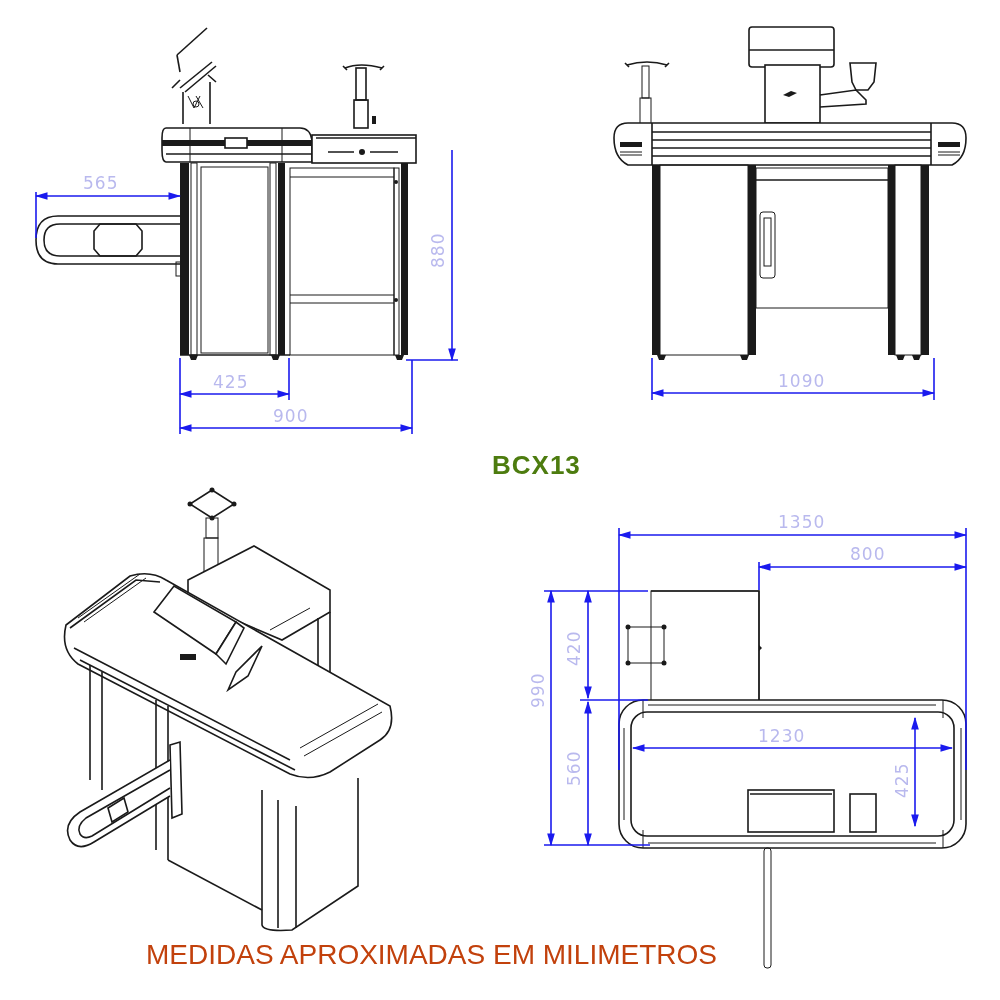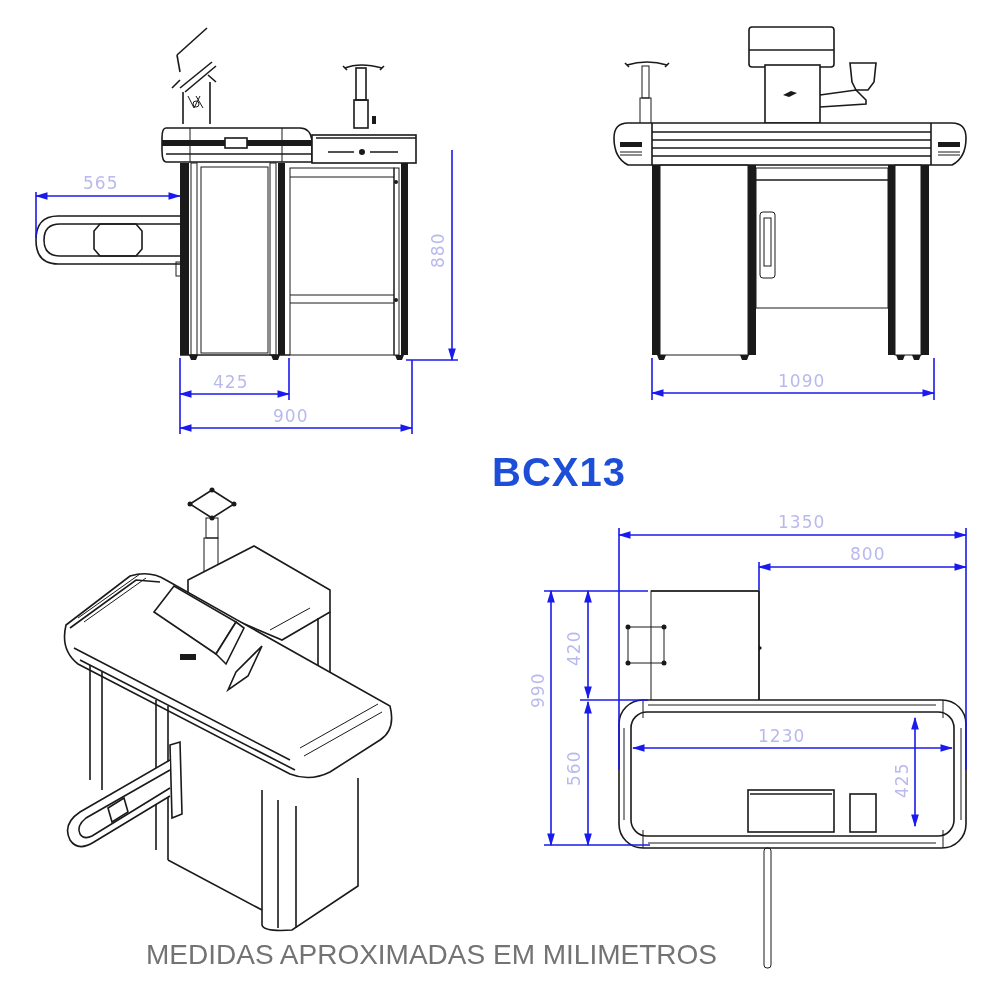--- a/index.html
+++ b/index.html
@@ -5,22 +5,22 @@
   html, body { margin: 0; padding: 0; background: #ffffff; }
   body { width: 1000px; height: 1000px; position: relative; overflow: hidden; font-family: "Liberation Sans", sans-serif; }
   svg { position: absolute; left: 0; top: 0; }
   .ln { stroke: #1a1a1a; fill: none; stroke-width: 1.6; }
   .lt { stroke: #1a1a1a; fill: none; stroke-width: 1; }
   .lf { stroke: #1a1a1a; fill: #ffffff; stroke-width: 1.6; }
   .dk { fill: #1a1a1a; stroke: none; }
   .dim { stroke: #1a1aee; stroke-width: 1.6; fill: none; }
   .arr { fill: #1a1aee; }
   .dimtxt { fill: #b9b9ee; font-family: "DejaVu Sans", sans-serif; font-size: 17px; letter-spacing: 1px; }
-  .model { position: absolute; left: 492px; top: 450px; font-family: "Liberation Sans", sans-serif; font-weight: bold; font-size: 40px; color: #1d4ed8; letter-spacing: 1px; }
-  .caption { position: absolute; left: 146px; top: 939px; font-family: "Liberation Sans", sans-serif; font-size: 28px; color: #737373; letter-spacing: 0px; }
+  .model { position: absolute; left: 492px; top: 450px; font-family: "Liberation Sans", sans-serif; font-weight: bold; font-size: 26px; color: #4d7c0f; letter-spacing: 1px; }
+  .caption { position: absolute; left: 146px; top: 939px; font-family: "Liberation Sans", sans-serif; font-size: 28px; color: #c2410c; letter-spacing: 0px; }
 </style>
 </head>
 <body>
 
 <svg width="1000" height="1000" viewBox="0 0 1000 1000">
   <defs>
     <marker id="a" viewBox="0 0 10 10" refX="9" refY="5" markerWidth="8" markerHeight="8" orient="auto-start-reverse">
       <path d="M0,2 L10,5 L0,8 z" class="arr"></path>
     </marker>
   </defs>

